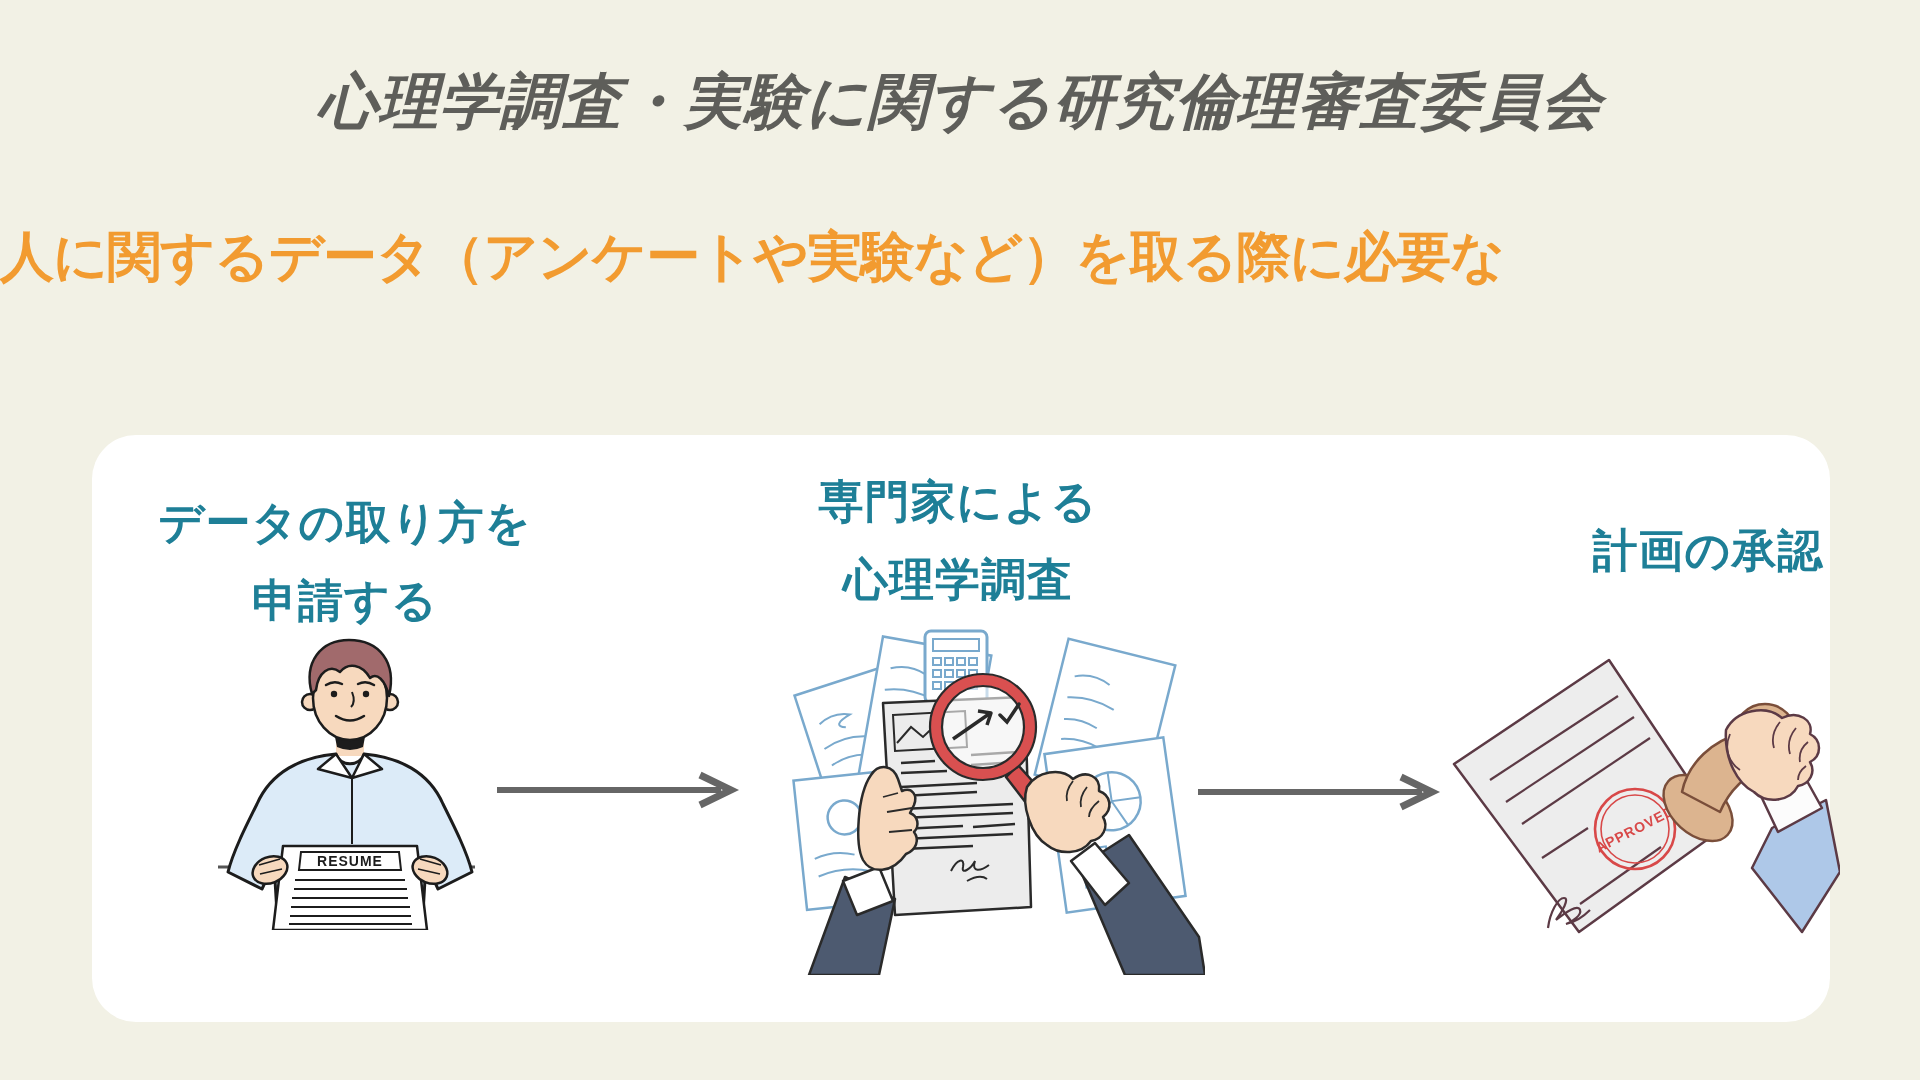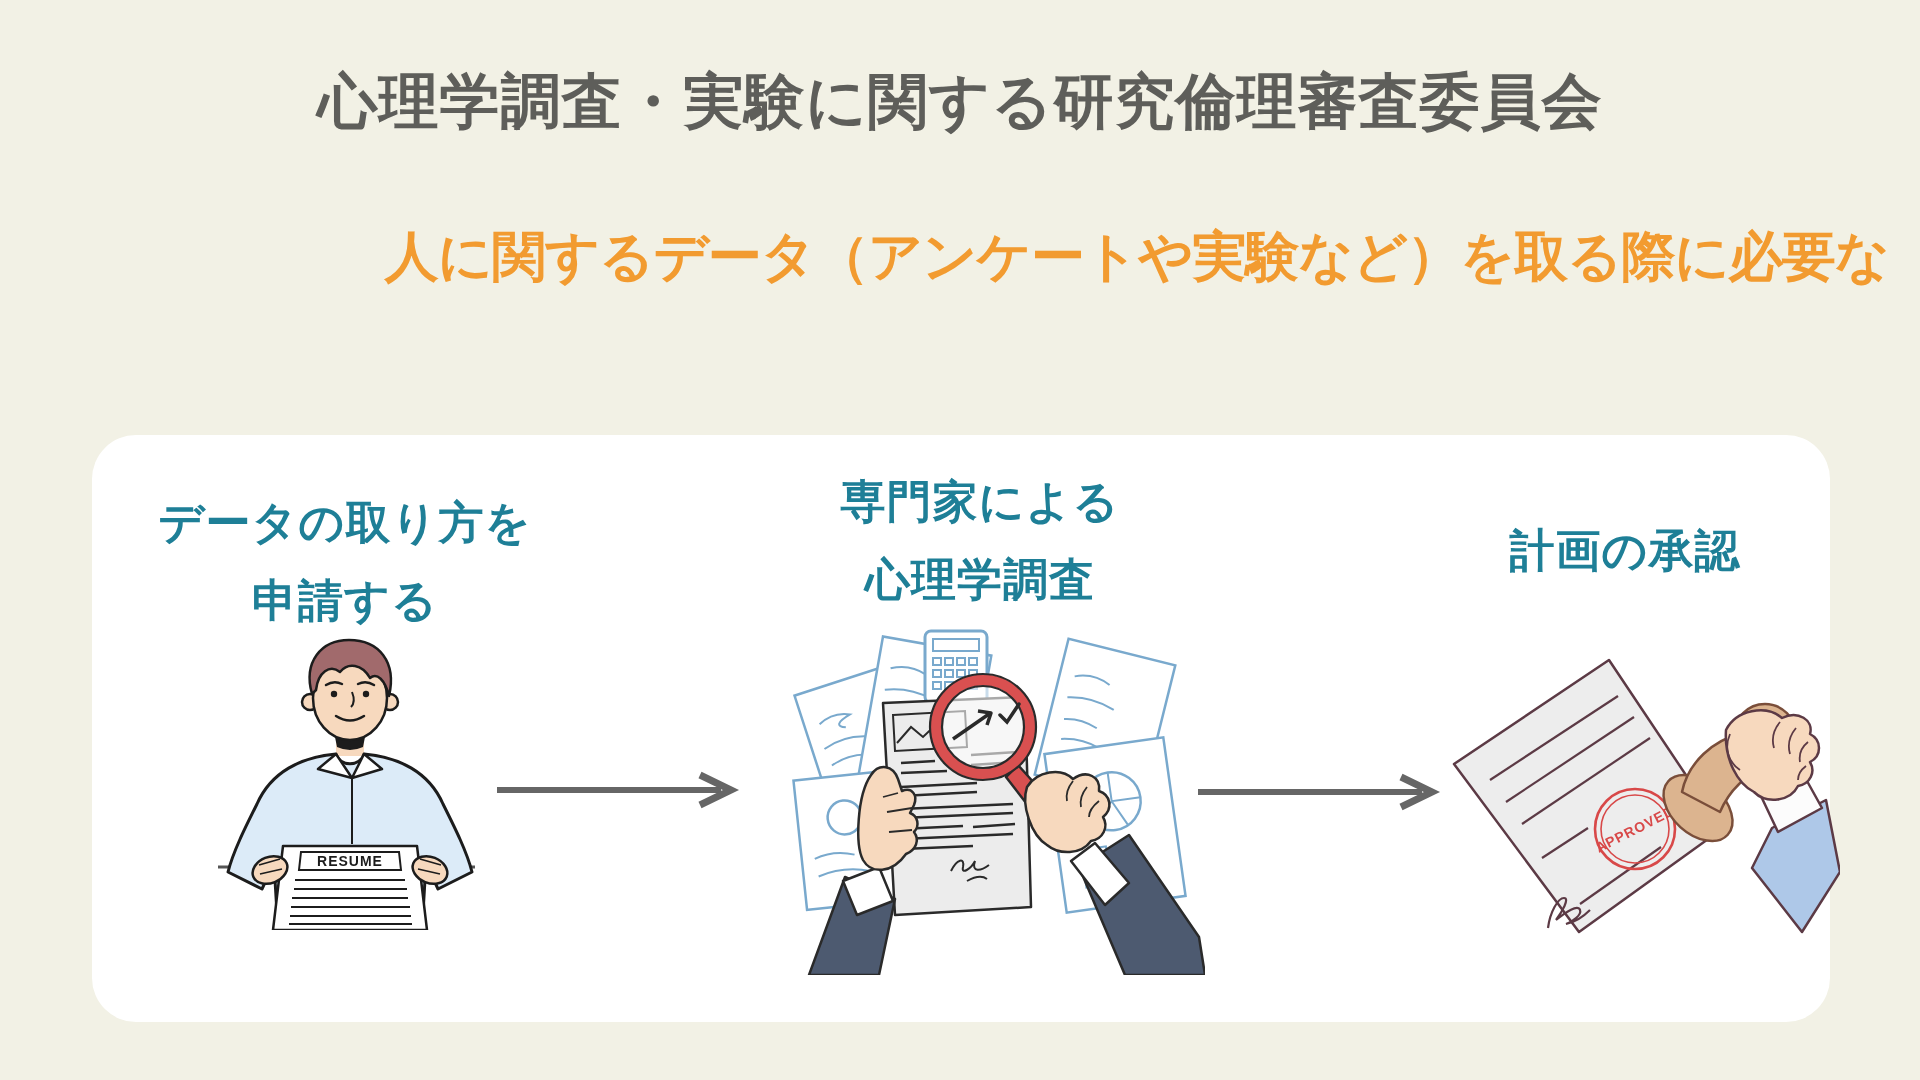--- a/index.html
+++ b/index.html
@@ -7,41 +7,41 @@
     width:1920px;height:1080px;
     background:#F2F1E5;
     font-family:"Liberation Sans","DejaVu Sans",sans-serif;
     position:relative;overflow:hidden;
   }
   .page{position:absolute;inset:0;}
   .title{
     position:absolute;top:67px;left:0;width:1920px;
     text-align:center;
     font-size:60px;line-height:70px;font-weight:800;
-    color:#5E5E5A;letter-spacing:1px;margin:0;
+    color:#5E5E5A;letter-spacing:1px;margin:0;font-style:italic;
   }
   .subtitle{
     position:absolute;top:215px;left:0;width:1889px;
-    text-align:right;
+    text-align:left;
     font-size:54px;line-height:82px;font-weight:800;
     color:#F29B30;letter-spacing:-1px;
   }
   .card{
     position:absolute;left:92px;top:435px;
     width:1738px;height:587px;
     background:#FFFFFF;border-radius:44px;
   }
   .step-label{
     position:absolute;
     color:#1E7F97;font-weight:800;font-size:45px;line-height:78px;
     text-align:center;letter-spacing:1px;
   }
   .step-label-1{left:130px;top:484px;width:430px;}
-  .step-label-2{left:810px;top:463px;width:340px;}
-  .step-label-3{left:1455px;top:512px;width:340px;}
+  .step-label-2{left:788px;top:463px;width:340px;}
+  .step-label-3{left:1538px;top:512px;width:340px;}
   .illus{position:absolute;}
   .illus-1{left:105px;top:628px;width:480px;height:302px;}
   .illus-2{left:775px;top:615px;width:430px;height:360px;}
   .illus-3{left:1430px;top:632px;width:410px;height:335px;}
   .arrow{position:absolute;width:250px;height:40px;}
   .arrow-1{left:495px;top:770px;}
   .arrow-2{left:1196px;top:772px;}
   svg text{font-family:"Liberation Sans","DejaVu Sans",sans-serif;}
 </style>
 </head>

